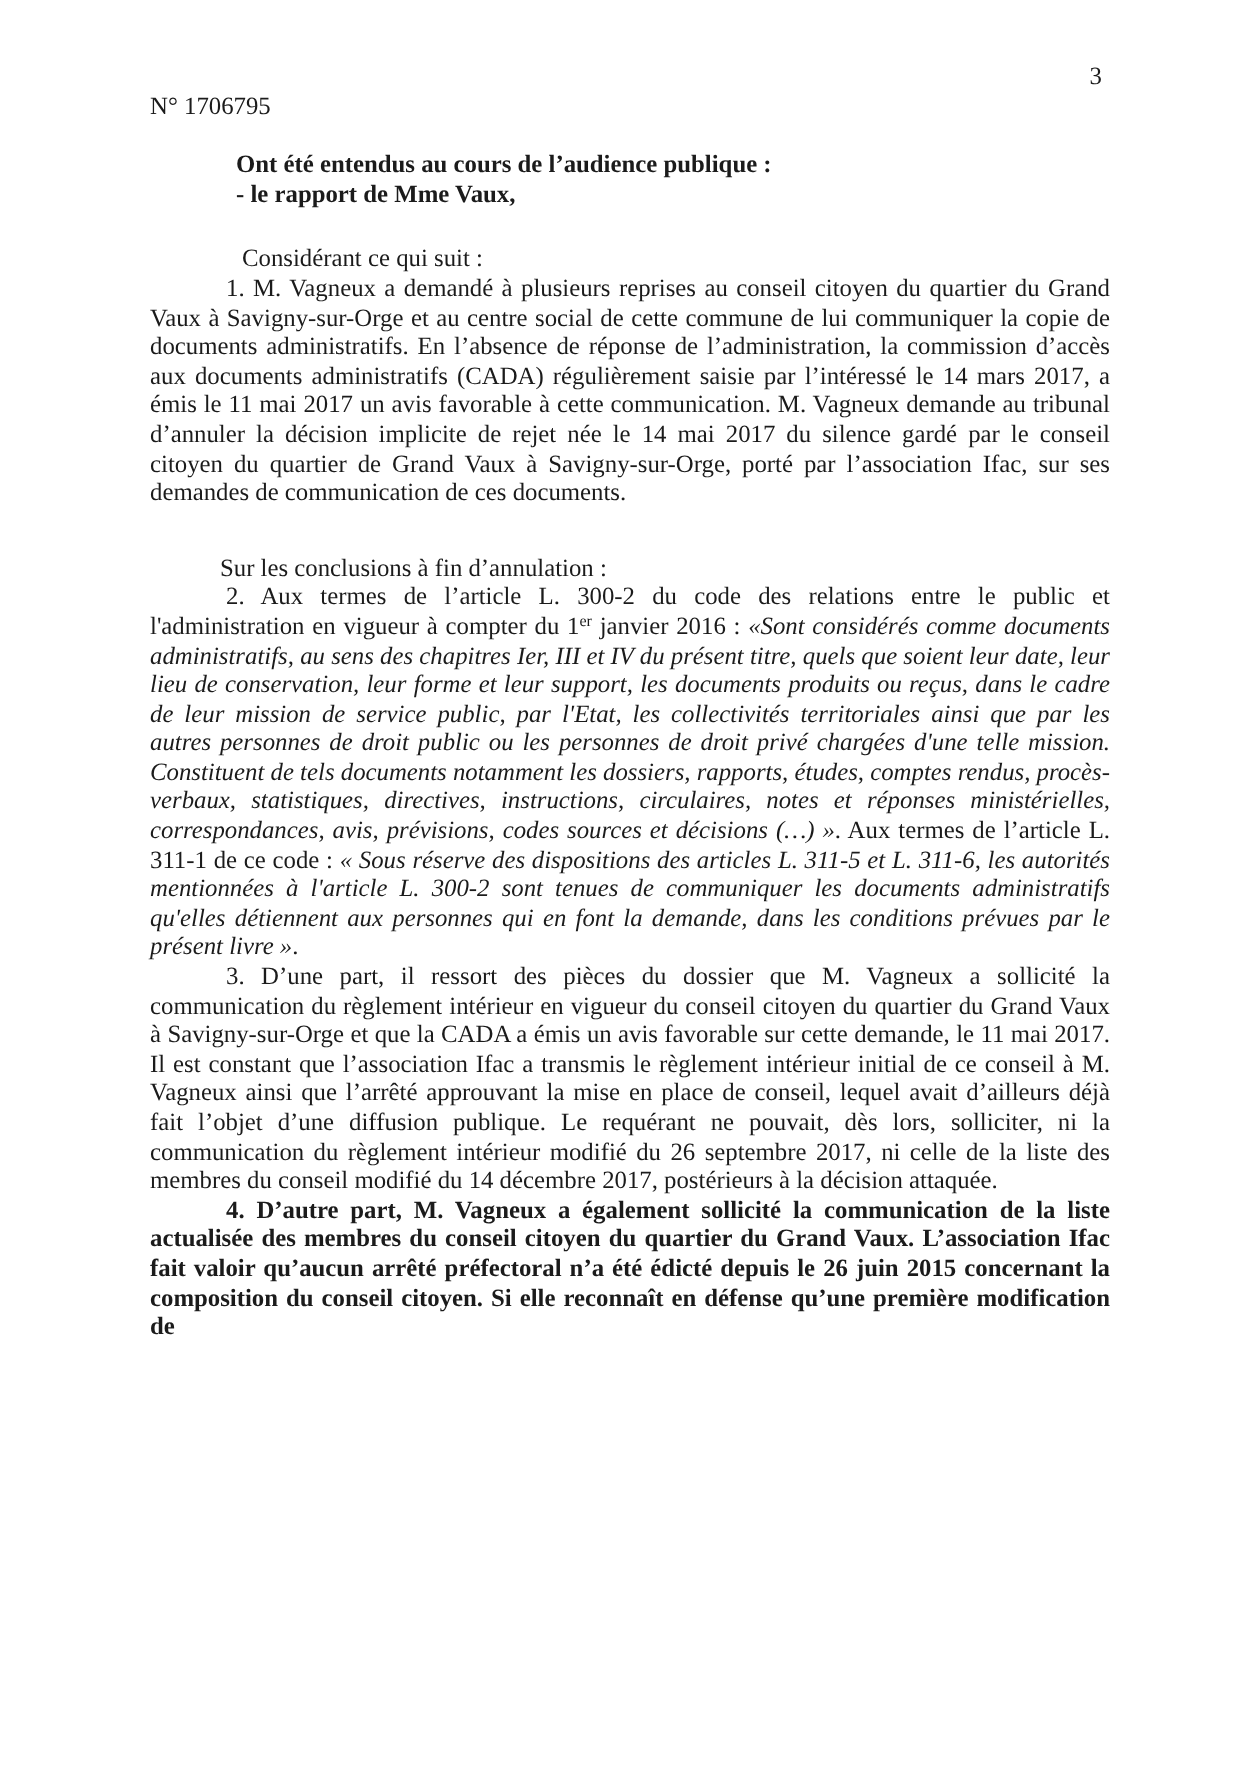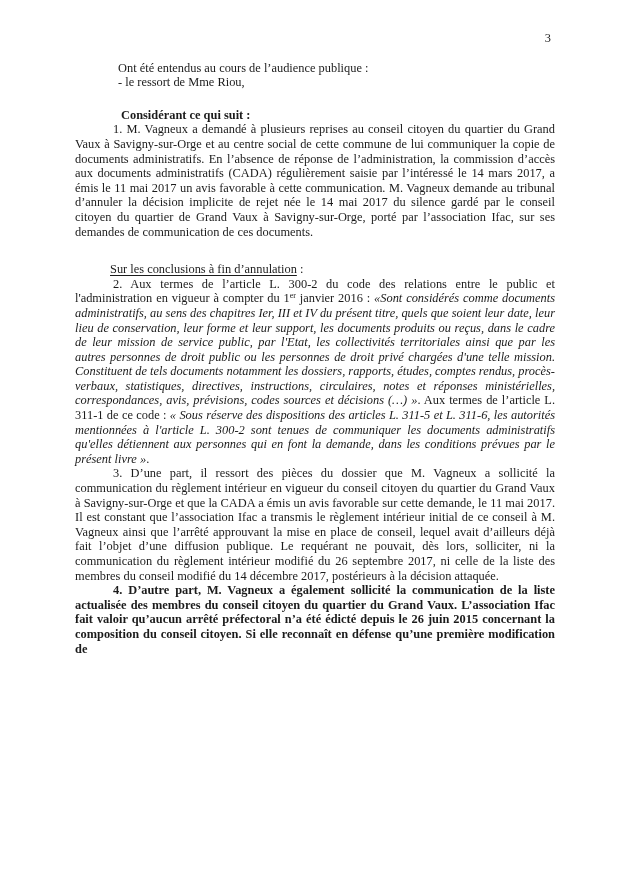--- a/index.html
+++ b/index.html
@@ -30,65 +30,65 @@
     margin-top: 31px;
     text-align: right;
     padding-right: 4px;
   }
   .case-number {
     text-align: left;
   }
   .hearing-block {
     margin-top: 15px;
     margin-left: 43px;
+    font-weight: bold;
   }
   .hearing-line {
     white-space: nowrap;
   }
   .considering {
     margin-top: 18px;
     margin-left: 46px;
-    font-weight: bold;
   }
   p.para {
     margin: 0;
     text-align: justify;
     text-indent: 38px;
   }
   .para-1 { margin-top: 28px; }
   .section-heading {
     margin-top: 23px;
     margin-left: 35px;
   }
   .section-heading .u {
-    text-decoration: underline;
     text-underline-offset: 2px;
   }
   .para-2 { margin-top: 36px; }
   .para-3 { margin-top: 26px; }
   .para-4 { margin-top: 16px; font-weight: bold; }
   em { font-style: italic; }
   sup {
     font-size: 8px;
     line-height: 0;
     vertical-align: 4px;
   }
 </style>
 </head>
 <body>
 
 <div class="page">
   <div class="content">
 
     <div class="pagenum-row">3</div>
 
+    <div class="case-number">N° 1706795</div>
 
     <div class="hearing-block">
       <div class="hearing-line">Ont été entendus au cours de l’audience publique :</div>
-      <div class="hearing-line">- le ressort de Mme Riou,</div>
+      <div class="hearing-line">- le rapport de Mme Vaux,</div>
     </div>
 
     <div class="considering">Considérant ce qui suit :</div>
 
     <p class="para para-1">1. M. Vagneux a demandé à plusieurs reprises au conseil citoyen du quartier du Grand Vaux à Savigny-sur-Orge et au centre social de cette commune de lui communiquer la copie de documents administratifs. En l’absence de réponse de l’administration, la commission d’accès aux documents administratifs (CADA) régulièrement saisie par l’intéressé le 14 mars 2017, a émis le 11 mai 2017 un avis favorable à cette communication. M. Vagneux demande au tribunal d’annuler la décision implicite de rejet née le 14 mai 2017 du silence gardé par le conseil citoyen du quartier de Grand Vaux à Savigny-sur-Orge, porté par l’association Ifac, sur ses demandes de communication de ces documents.</p>
 
     <div class="section-heading"><span class="u">Sur les conclusions à fin d’annulation</span><span> :</span></div>
 
     <p class="para para-2"><span>2. Aux termes de l’article L. 300-2 du code des relations entre le public et l'administration en vigueur à compter du 1</span><sup>er</sup><span> janvier 2016 : </span><em>«Sont considérés comme documents administratifs, au sens des chapitres Ier, III et IV du présent titre, quels que soient leur date, leur lieu de conservation, leur forme et leur support, les documents produits ou reçus, dans le cadre de leur mission de service public, par l'Etat, les collectivités territoriales ainsi que par les autres personnes de droit public ou les personnes de droit privé chargées d'une telle mission. Constituent de tels documents notamment les dossiers, rapports, études, comptes rendus, procès-verbaux, statistiques, directives, instructions, circulaires, notes et réponses ministérielles, correspondances, avis, prévisions, codes sources et décisions (…) »</em><span>. Aux termes de l’article L. 311-1 de ce code : </span><em>« Sous réserve des dispositions des articles L. 311-5 et L. 311-6, les autorités mentionnées à l'article L. 300-2 sont tenues de communiquer les documents administratifs qu'elles détiennent aux personnes qui en font la demande, dans les conditions prévues par le présent livre »</em><span>.</span></p>
 

